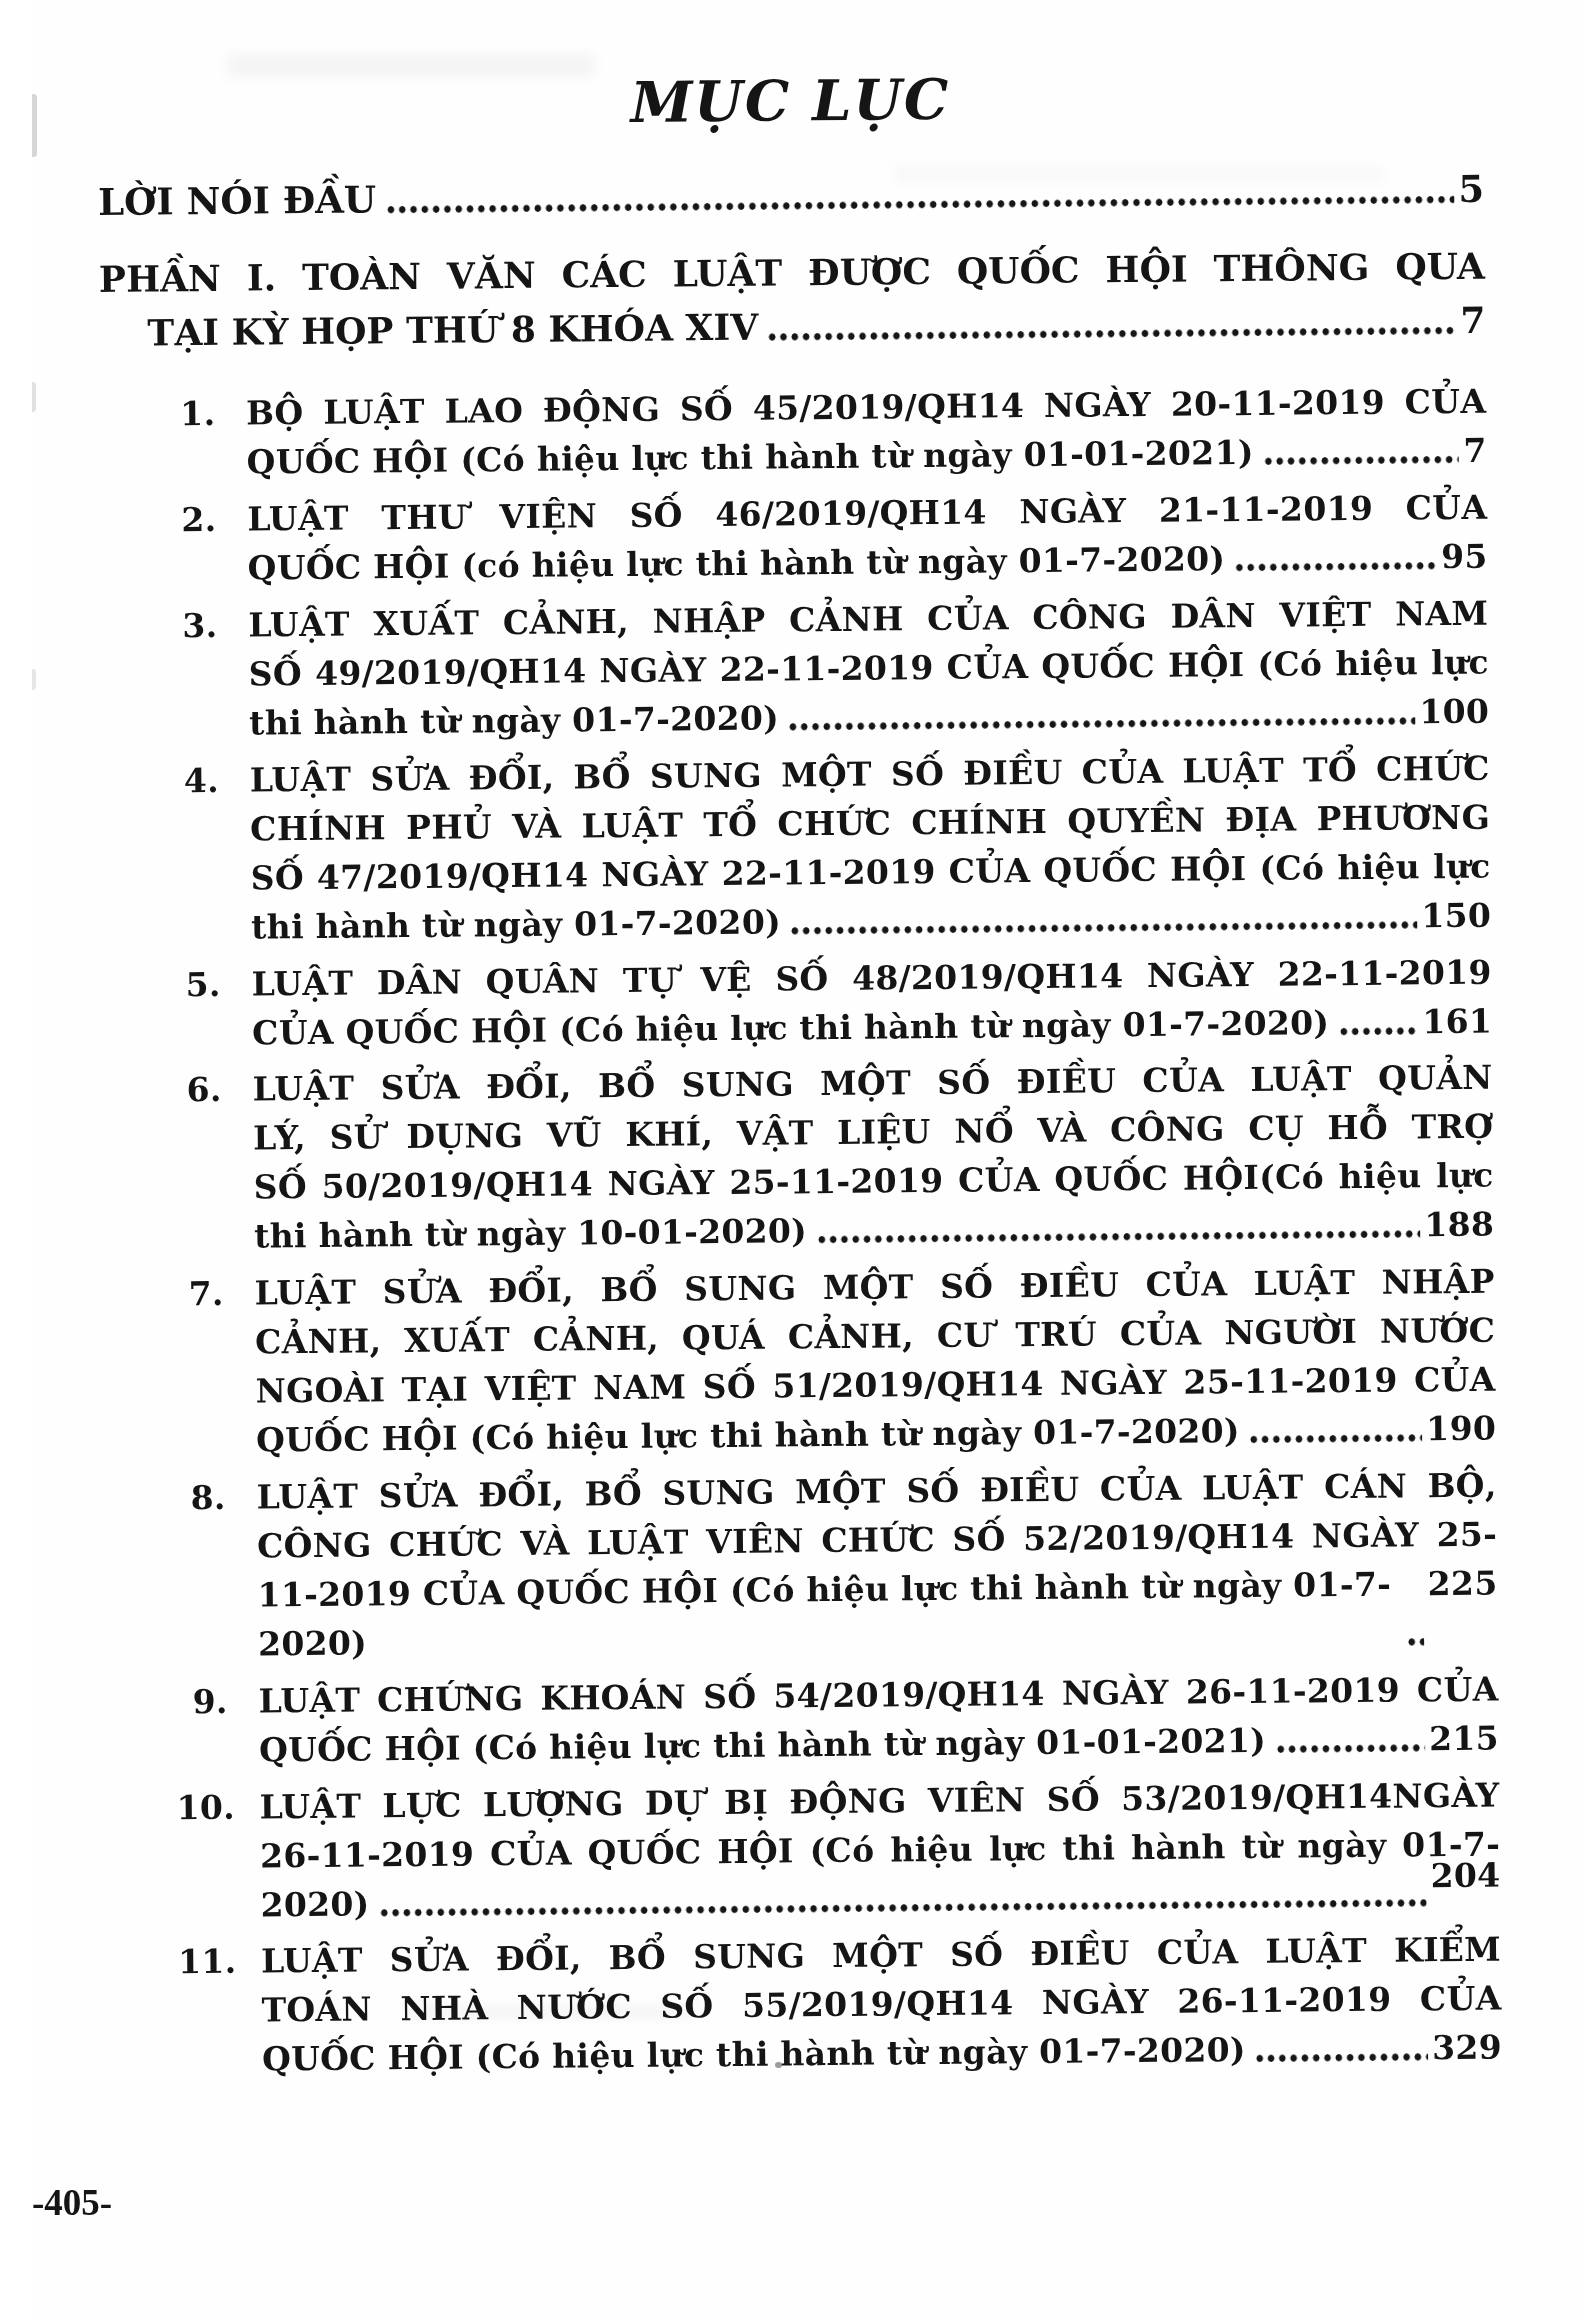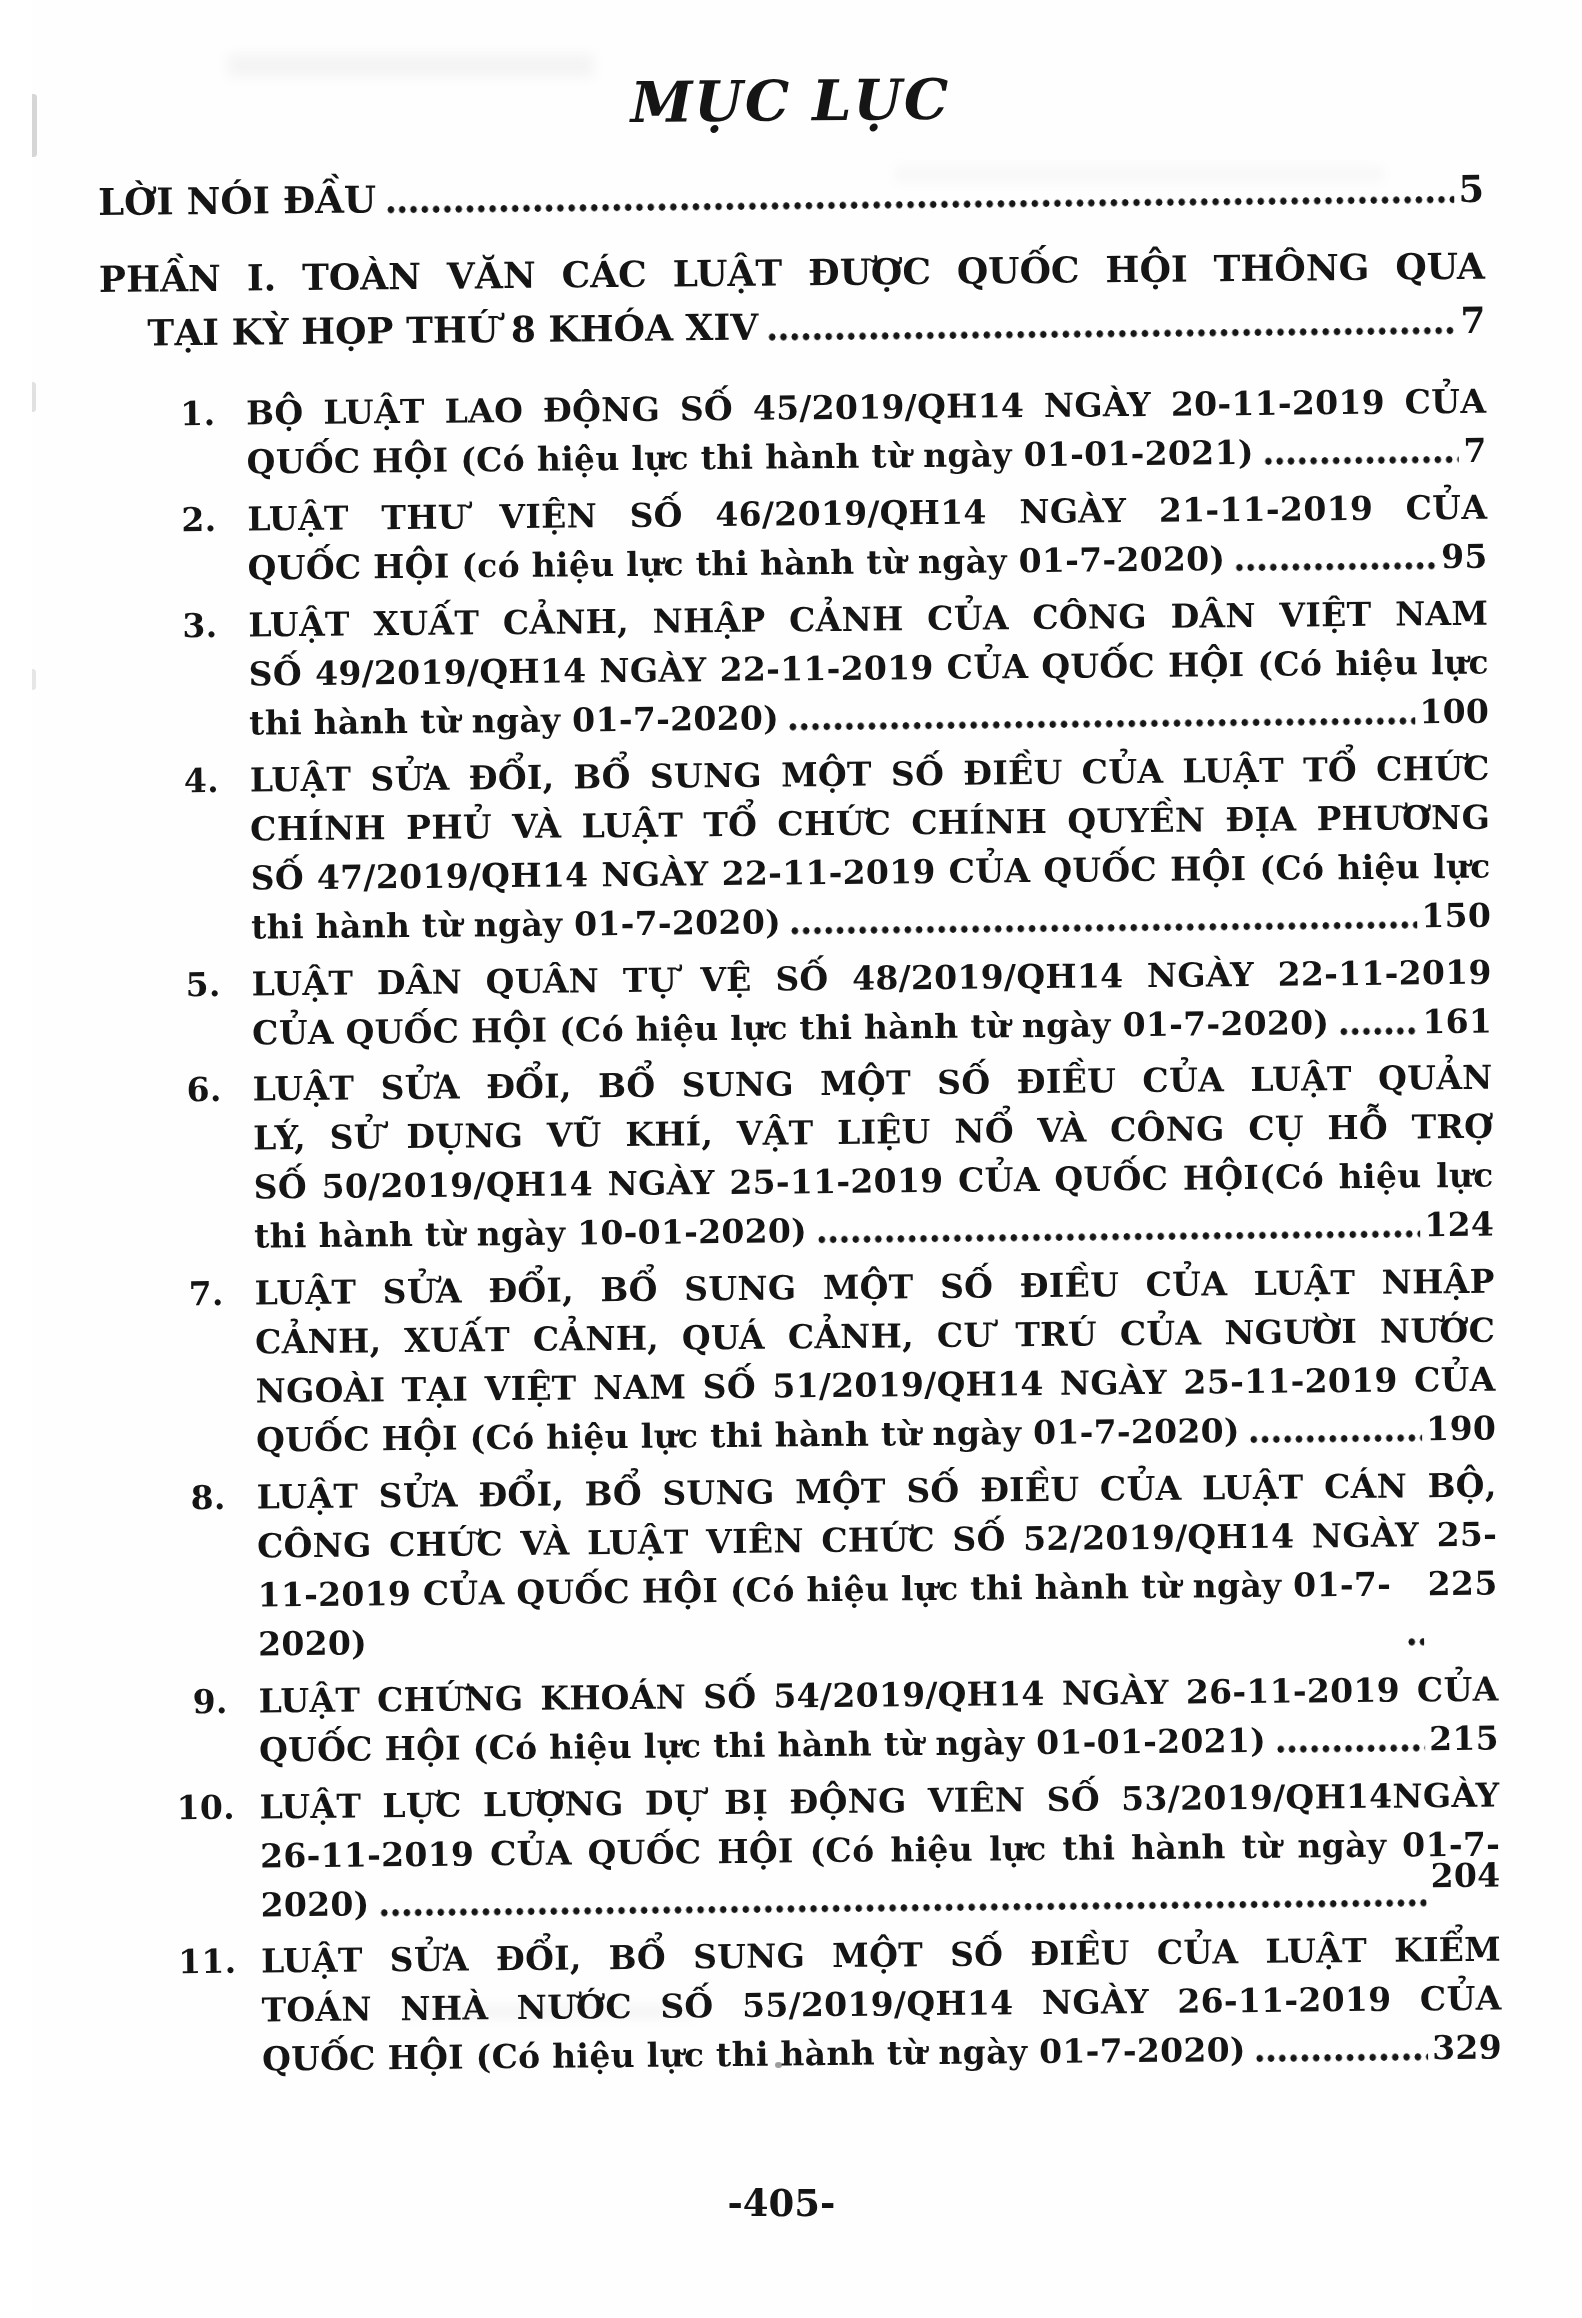--- a/index.html
+++ b/index.html
@@ -69,24 +69,24 @@
     padding-left: 80px;
   }
   .item.w2 .num { padding-left: 63px; }
   .item .body { flex: 1; min-width: 0; }
   .body .full { text-align: justify; text-align-last: justify; }
   .body .lastrow { display: flex; }
 
   .folio {
     position: absolute;
     top: 2181px;
-    left: 12px;
+    left: 0;
     width: 1475px;
-    text-align: center;
     font-size: 37px;
+    font-family: Liberation Serif, serif;
   }
 
   
   .artifact { position: absolute; pointer-events: none; }
   .ghost-smudge-1 { left: 196px; top: 54px; width: 366px; height: 23px; background: #8a8a8a; opacity: 0.08; filter: blur(6.1px); }
   .ghost-smudge-2 { left: 863px; top: 166px; width: 488px; height: 15.7px; background: #9a9a9a; opacity: 0.06; filter: blur(5.2px); }
   .ghost-smudge-3 { left: 375px; top: 2005px; width: 288px; height: 14px; background: #8a8a8a; opacity: 0.07; filter: blur(5.2px); }
   .edge-mark-1 { left: 0; top: 94px; width: 5.2px; height: 63px; background: #6f6f6f; opacity: 0.28; border-radius: 0 3.5px 3.5px 0; }
   .edge-mark-2 { left: 0; top: 382px; width: 4.4px; height: 30px; background: #7a7a7a; opacity: 0.22; border-radius: 0 3.5px 3.5px 0; }
   .edge-mark-3 { left: 0; top: 669px; width: 3.5px; height: 21px; background: #7a7a7a; opacity: 0.18; border-radius: 0 3.5px 3.5px 0; }
@@ -185,21 +185,21 @@
         </div>
         <div class="item">
           <div class="num">6.</div>
           <div class="body">
             <div class="full">LUẬT SỬA ĐỔI, BỔ SUNG MỘT SỐ ĐIỀU CỦA LUẬT QUẢN</div>
             <div class="full">LÝ, SỬ DỤNG VŨ KHÍ, VẬT LIỆU NỔ VÀ CÔNG CỤ HỖ TRỢ</div>
             <div class="full">SỐ 50/2019/QH14 NGÀY 25-11-2019 CỦA QUỐC HỘI(Có hiệu lực</div>
             <div class="lastrow">
               <span class="txt">thi hành từ ngày 10-01-2020)</span>
               <span class="leader"></span>
-              <span class="pg">124</span>
+              <span class="pg">188</span>
             </div>
           </div>
         </div>
         <div class="item">
           <div class="num">7.</div>
           <div class="body">
             <div class="full">LUẬT SỬA ĐỔI, BỔ SUNG MỘT SỐ ĐIỀU CỦA LUẬT NHẬP</div>
             <div class="full">CẢNH, XUẤT CẢNH, QUÁ CẢNH, CƯ TRÚ CỦA NGƯỜI NƯỚC</div>
             <div class="full">NGOÀI TẠI VIỆT NAM SỐ 51/2019/QH14 NGÀY 25-11-2019 CỦA</div>
             <div class="lastrow">

